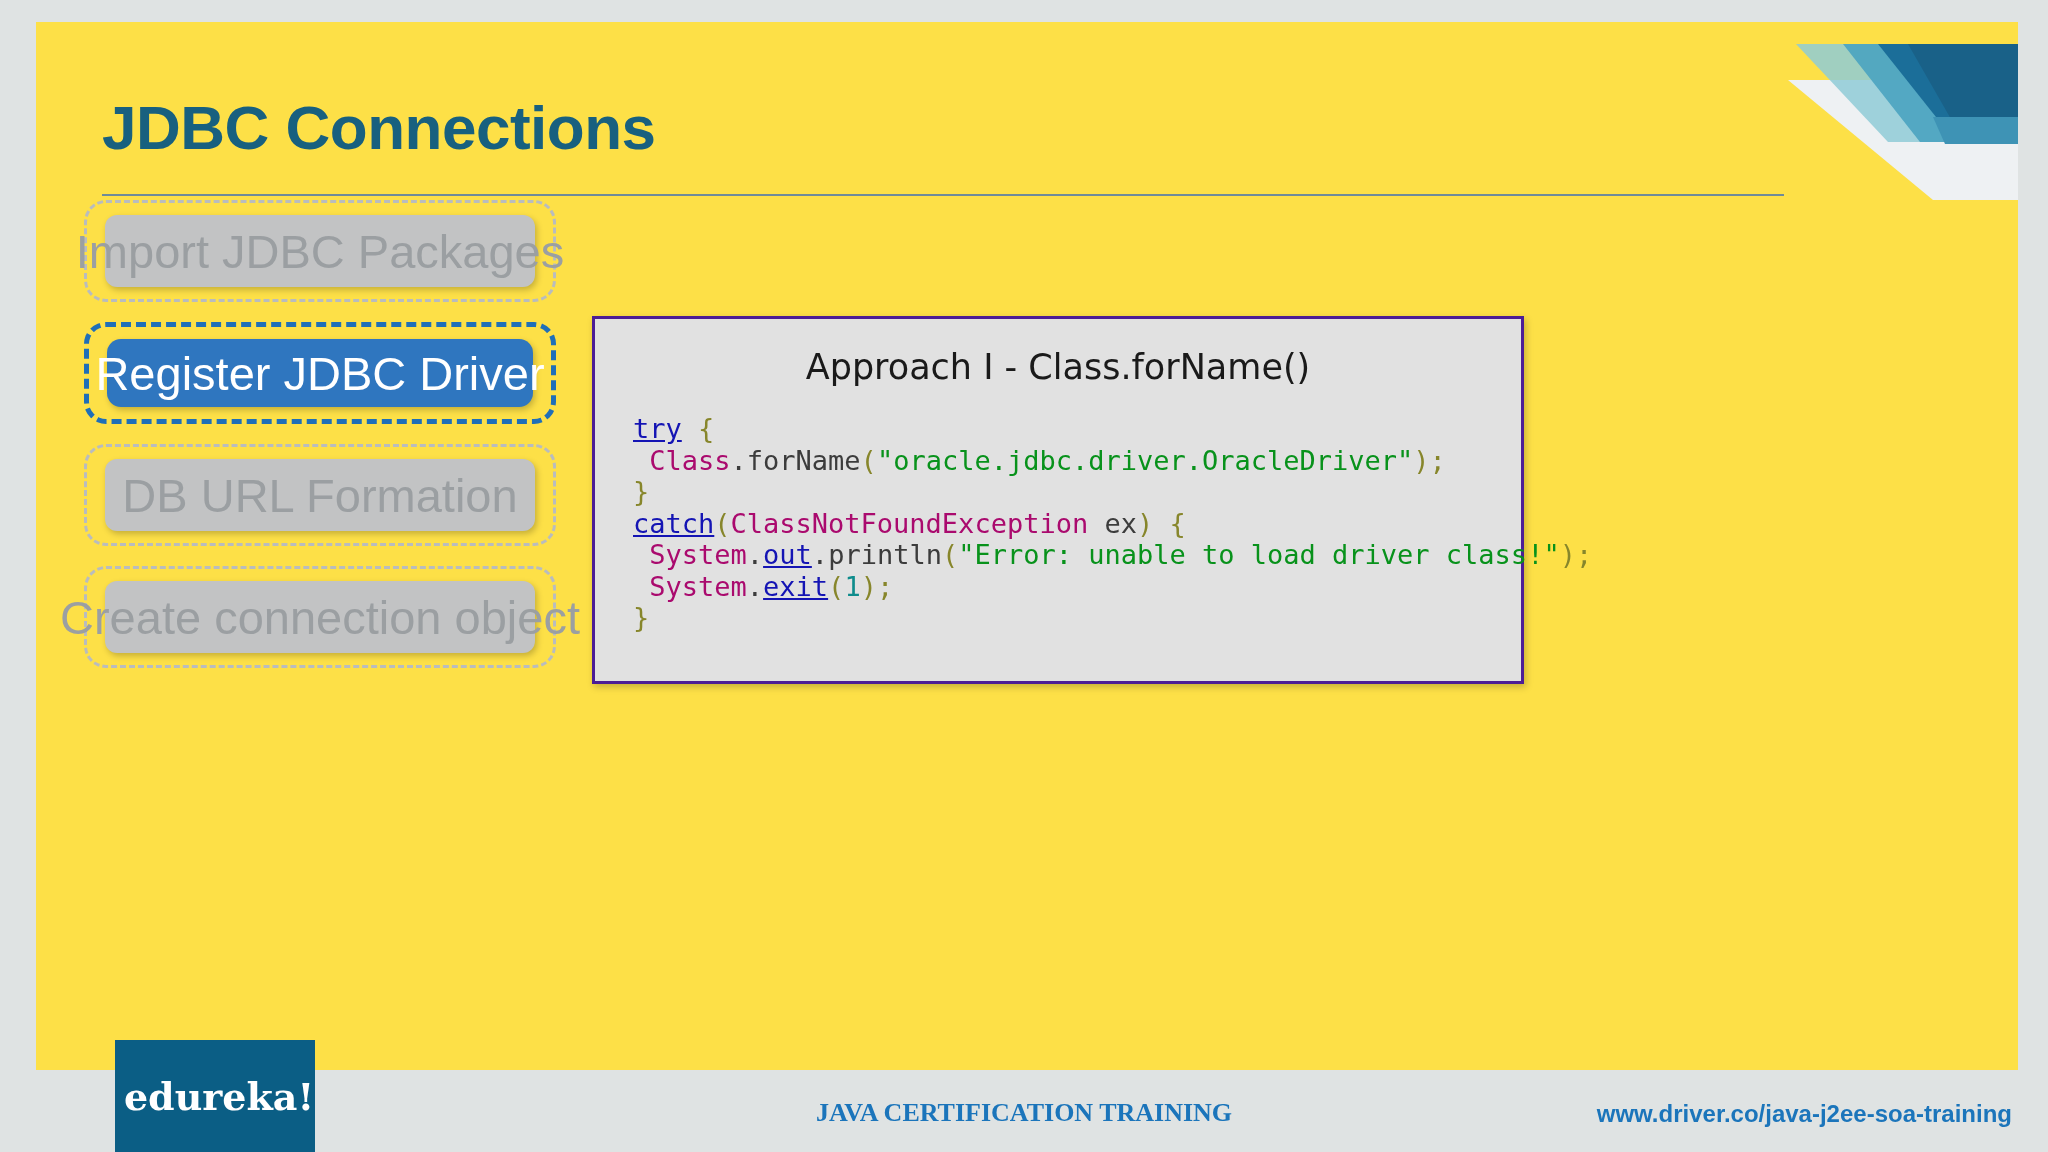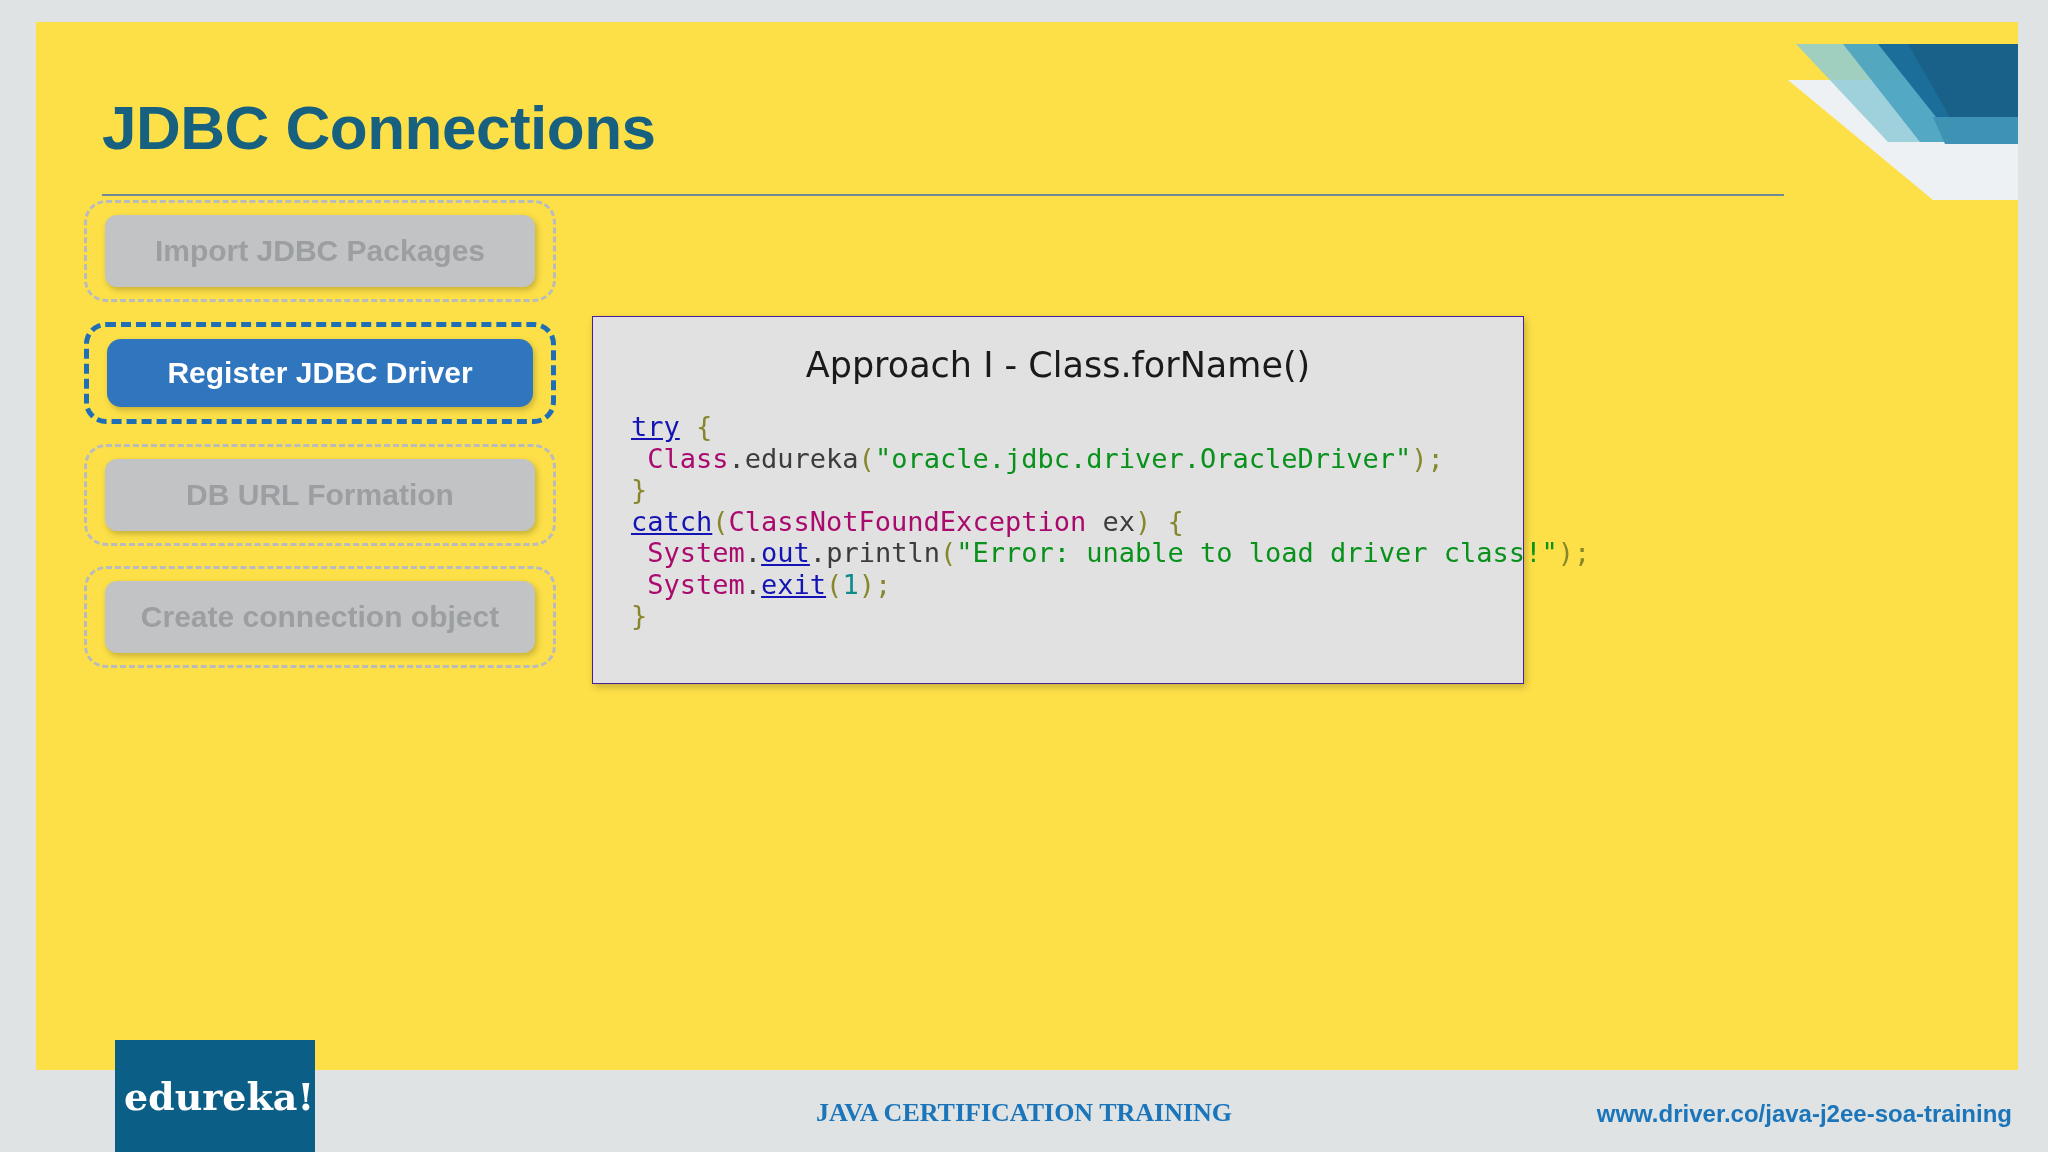--- a/index.html
+++ b/index.html
@@ -88,40 +88,39 @@
   .chip {
     width: 100%;
     height: 100%;
     box-sizing: border-box;
     background: #c2c3c4;
     border-radius: 12px;
     display: flex;
     align-items: center;
     justify-content: center;
     color: #9b9fa2;
-    font-size: 30px;
+    font-size: 47px;
     box-shadow: 2px 3px 6px rgba(0,0,0,0.22);
     white-space: nowrap;
-    font-weight: bold;
   }
   .step.active .chip {
     background: #2f76bf;
     color: #ffffff;
     border-radius: 14px;
   }
 
   
   .codepanel {
     position: absolute;
     left: 556px;
     top: 294px;
     width: 932px;
     height: 368px;
     background: #e1e1e1;
-    border: 1px solid #4c1d95;
+    border: 3px solid #4c1d95;
     box-sizing: border-box;
     box-shadow: 2px 3px 7px rgba(0,0,0,0.22);
   }
   .code-heading {
     margin-top: 28px;
     text-align: center;
     font-size: 35px;
     color: #1a1a1a;
     font-family: "DejaVu Sans", sans-serif;
   }
@@ -219,21 +218,21 @@
         <div class="chip">DB URL Formation</div>
       </div>
       <div class="step">
         <div class="chip">Create connection object</div>
       </div>
     </div>
 
     <div class="codepanel">
       <div class="code-heading">Approach I - Class.forName()</div>
       <pre class="code" id="code-block"><span class="t-kw">try</span><span class="t-pl"> </span><span class="t-pn">{</span>
-<span class="t-pl"> </span><span class="t-cls">Class</span><span class="t-pl">.</span><span class="t-fn">edureka</span><span class="t-pn">(</span><span class="t-str">"oracle.jdbc.driver.OracleDriver"</span><span class="t-pn">)</span><span class="t-pn">;</span>
+<span class="t-pl"> </span><span class="t-cls">Class</span><span class="t-pl">.</span><span class="t-fn">forName</span><span class="t-pn">(</span><span class="t-str">"oracle.jdbc.driver.OracleDriver"</span><span class="t-pn">)</span><span class="t-pn">;</span>
 <span class="t-pn">}</span>
 <span class="t-kw">catch</span><span class="t-pn">(</span><span class="t-cls">ClassNotFoundException</span><span class="t-pl"> ex</span><span class="t-pn">)</span><span class="t-pl"> </span><span class="t-pn">{</span>
 <span class="t-pl"> </span><span class="t-cls">System</span><span class="t-pl">.</span><span class="t-kw">out</span><span class="t-pl">.</span><span class="t-fn">println</span><span class="t-pn">(</span><span class="t-str">"Error: unable to load driver class!"</span><span class="t-pn">)</span><span class="t-pn">;</span>
 <span class="t-pl"> </span><span class="t-cls">System</span><span class="t-pl">.</span><span class="t-kw">exit</span><span class="t-pn">(</span><span class="t-num">1</span><span class="t-pn">)</span><span class="t-pn">;</span>
 <span class="t-pn">}</span></pre>
     </div>
 
   </div>
 
   <div class="footer">

